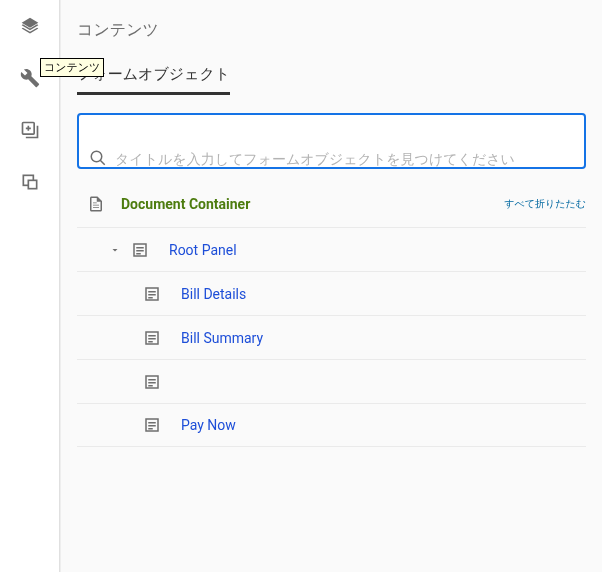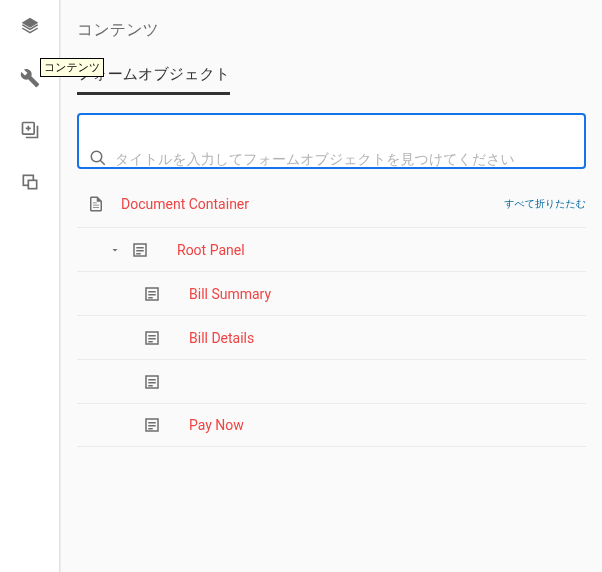--- a/index.html
+++ b/index.html
@@ -9,28 +9,28 @@
   .rail-item { width: 24px; height: 24px; display: flex; align-items: center; justify-content: center; color: #6e6e6e; cursor: pointer; }
   .tooltip { position: absolute; left: 40px; top: 58px; background: #ffffe1; border: 1px solid #000; padding: 1px 3px; font-size: 11px; color: #000; white-space: nowrap; z-index: 10; }
   .panel { flex: 1; padding: 20px 16px 0 16px; background: #fafafa; border-left: 1px solid #eee; }
   .panel-title { font-size: 16px; color: #6e6e6e; margin-bottom: 24px; font-weight: 400; }
   .tab-label { font-size: 15px; color: #323232; padding-bottom: 8px; border-bottom: 3px solid #323232; display: inline-block; margin-bottom: 18px; font-weight: 400; }
   .search-wrap { border: 2px solid #1473e6; border-radius: 4px; display: flex; align-items: flex-end; height: 56px; padding: 0 10px; background: #fff; margin-bottom: 18px; }
   .search-wrap svg { flex-shrink: 0; color: #6e6e6e; margin-right: 8px; }
   .search-input { border: none; outline: none; flex: 1; font-size: 14px; color: #6e6e6e; background: transparent; }
   .search-input::placeholder { color: #b3b3b3; }
   .doc-row { display: flex; align-items: center; padding: 8px 0 14px 10px; }
-  .doc-row .label { margin-left: 16px; flex: 1; color: #ef4444; }
+  .doc-row .label { margin-left: 16px; flex: 1; color: #4d7c0f; font-weight: bold; }
   .collapse-link { color: #0369a1; font-size: 10px; cursor: pointer; margin-right: 0; }
   .tree { }
   .tree-row { display: flex; align-items: center; height: 44px; border-top: 1px solid #eaeaea; }
   .tree-row:last-child { border-bottom: 1px solid #eaeaea; }
   .chevron { width: 16px; display: flex; justify-content: center; color: #6e6e6e; }
   .node-icon { color: #6e6e6e; display: flex; align-items: center; }
-  .node-label { margin-left: 28px; color: #ef4444; }
+  .node-label { margin-left: 20px; color: #1d4ed8; }
   .indent-1 { padding-left: 30px; }
   .indent-2 { padding-left: 66px; }
 </style>
 </head>
 <body>
 
 <div class="app">
   <div class="rail">
     <div class="rail-item">
       <svg width="20" height="20" viewBox="0 0 24 24" fill="currentColor">
@@ -100,32 +100,32 @@
 
       <div class="tree-row indent-2">
         <span class="node-icon">
             <svg width="18" height="18" viewBox="0 0 24 24" fill="none" stroke="currentColor" stroke-width="2">
               <rect x="4" y="4" width="16" height="16"></rect>
               <line x1="7" y1="9" x2="17" y2="9"></line>
               <line x1="7" y1="13" x2="17" y2="13"></line>
               <line x1="7" y1="17" x2="13" y2="17"></line>
             </svg>
           </span>
-        <span class="node-label">Bill Summary</span>
+        <span class="node-label">Bill Details</span>
       </div>
       <div class="tree-row indent-2">
         <span class="node-icon">
             <svg width="18" height="18" viewBox="0 0 24 24" fill="none" stroke="currentColor" stroke-width="2">
               <rect x="4" y="4" width="16" height="16"></rect>
               <line x1="7" y1="9" x2="17" y2="9"></line>
               <line x1="7" y1="13" x2="17" y2="13"></line>
               <line x1="7" y1="17" x2="13" y2="17"></line>
             </svg>
           </span>
-        <span class="node-label">Bill Details</span>
+        <span class="node-label">Bill Summary</span>
       </div>
       <div class="tree-row indent-2">
         <span class="node-icon">
             <svg width="18" height="18" viewBox="0 0 24 24" fill="none" stroke="currentColor" stroke-width="2">
               <rect x="4" y="4" width="16" height="16"></rect>
               <line x1="7" y1="9" x2="17" y2="9"></line>
               <line x1="7" y1="13" x2="17" y2="13"></line>
               <line x1="7" y1="17" x2="13" y2="17"></line>
             </svg>
           </span>

